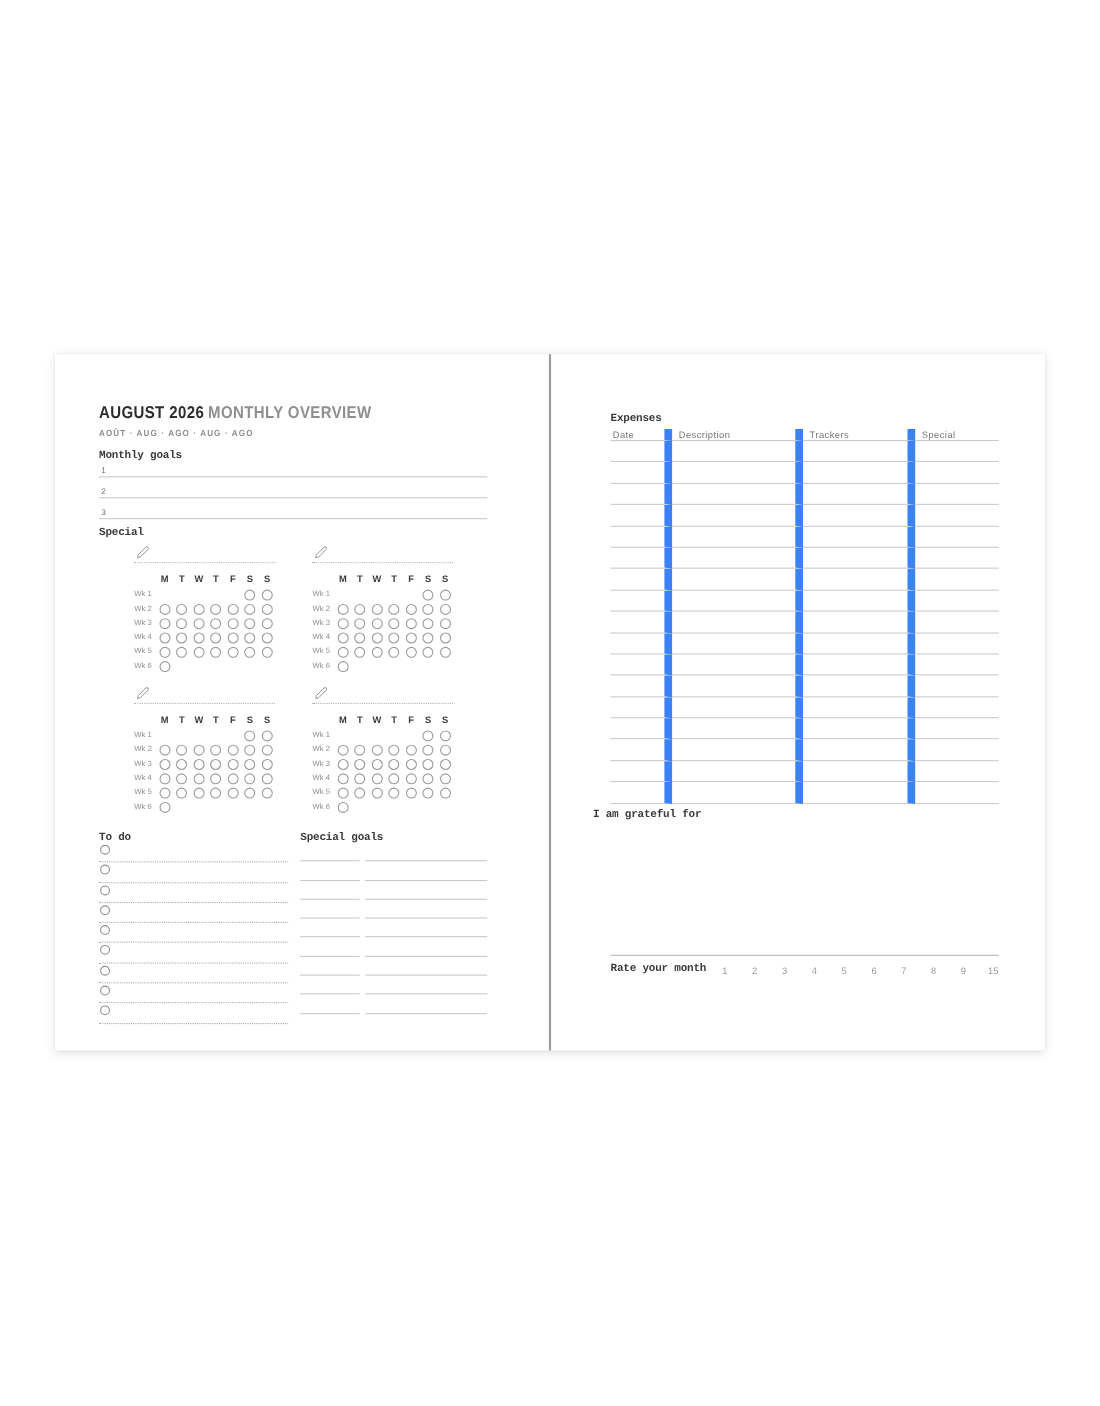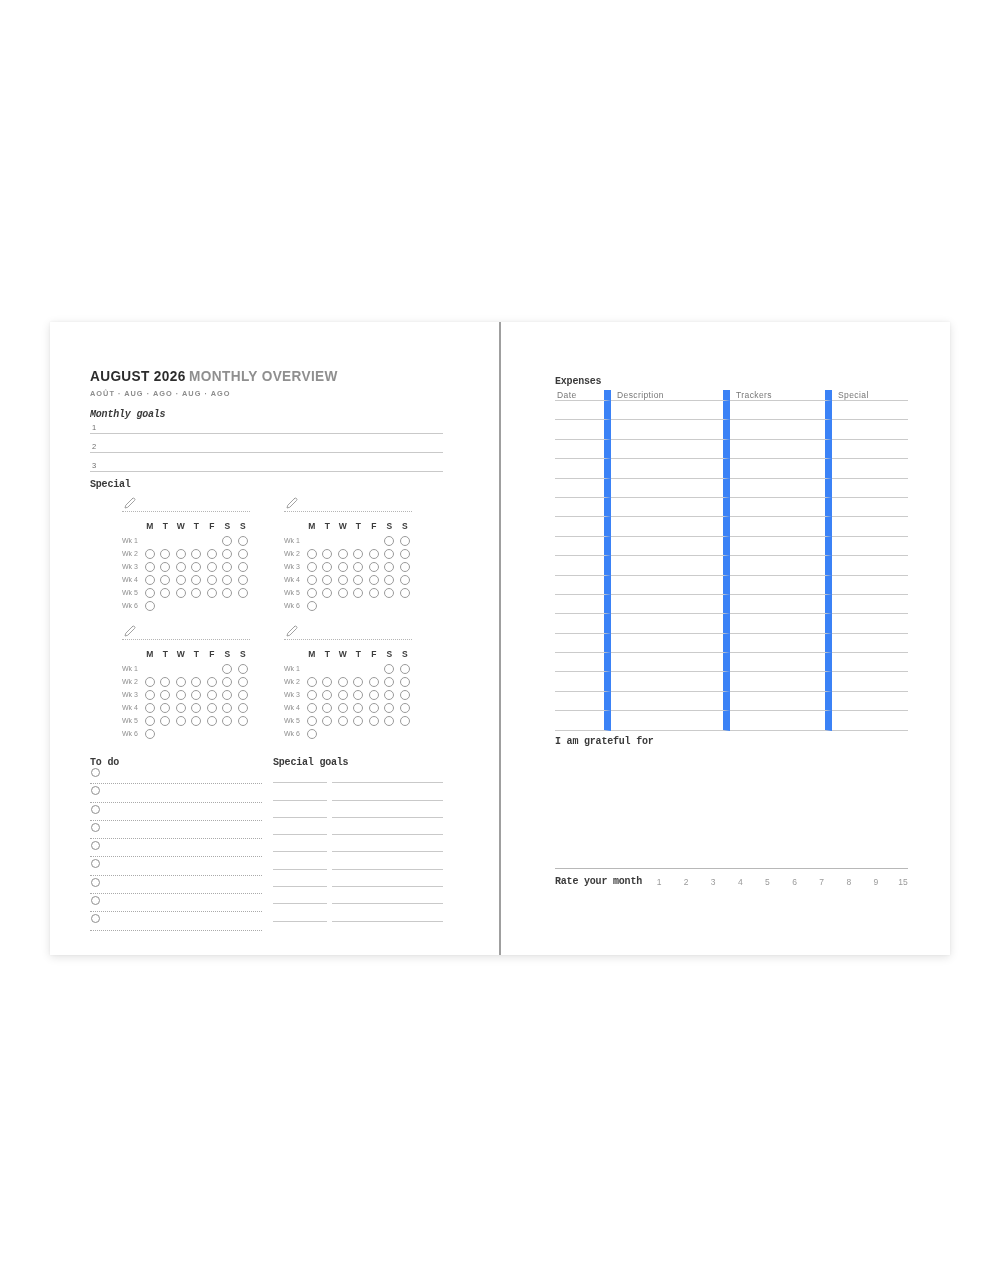--- a/index.html
+++ b/index.html
@@ -19,21 +19,21 @@
   .mono-label{font-family:"Liberation Mono", monospace;font-weight:700;font-size:10px;
               letter-spacing:-0.2px;color:#3a3a3a;white-space:nowrap;}
 
   
   .lp-title{left:40px;top:30px;font-weight:700;font-size:15.5px;letter-spacing:.4px;
             color:#2d2d2d;white-space:nowrap;transform:scaleX(.88);transform-origin:left top;}
   .lp-title .light{color:#8f8f8f;margin-left:4px;}
   .lp-subtitle{left:40px;top:52px;font-size:8px;font-weight:700;letter-spacing:1.1px;
                color:#8c8c8c;white-space:nowrap;transform:scaleX(.92);transform-origin:left top;}
 
-  .lp-goals-label{left:40px;top:72px;font-style:italic;}
+  .lp-goals-label{left:40px;top:72px;}
   .lp-goals{left:40px;top:78px;width:353px;}
   .goal-row{height:18px;border-bottom:1px solid #c9c9c9;position:relative;}
   .goal-num{position:absolute;left:2px;bottom:1px;font-size:7.5px;color:#6e6e6e;}
 
   .lp-trackers-label{left:40px;top:142px;}
   .tracker{position:absolute;width:134px;}
   .t1{left:72px;top:158px;} .t2{left:234px;top:158px;}
   .t3{left:72px;top:286px;} .t4{left:234px;top:286px;}
   .tracker-name{width:128px;height:16px;border-bottom:1px dotted #b5b5b5;}
   .pencil{width:12px;height:12px;fill:none;stroke:#8a8a8a;stroke-width:1.6;
@@ -61,21 +61,21 @@
   .rp-expenses-label{left:54px;top:54px;}
   .rp-table{left:54px;top:68px;width:353px;display:grid;
             grid-template-columns:56px 119px 102px 76px;
             grid-template-rows:11px repeat(17,19.4px);}
   .exp-cell{border-bottom:1px solid #cbcbcb;}
   .exp-cell.vline{border-right:7px solid #3b82f6;}
   .exp-head{font-size:8.5px;color:#777777;letter-spacing:.4px;display:flex;
             align-items:center;padding-left:6px;overflow:hidden;}
   .exp-head.first{padding-left:2px;}
 
-  .rp-grateful-label{left:54px;top:414px;}
+  .rp-grateful-label{left:38px;top:414px;}
   .rp-rate-line{left:54px;top:546px;width:353px;border-top:1px solid #b8b8b8;}
   .rp-rate-row{left:54px;top:554px;width:353px;display:flex;align-items:flex-start;}
   .rate-nums{margin-left:auto;width:254px;display:flex;justify-content:space-between;padding-top:1px;}
   .rate-num{font-size:8.5px;color:#9a9a9a;min-width:10px;text-align:center;}
 </style>
 </head>
 <body>
 
 <div class="spread">
 

